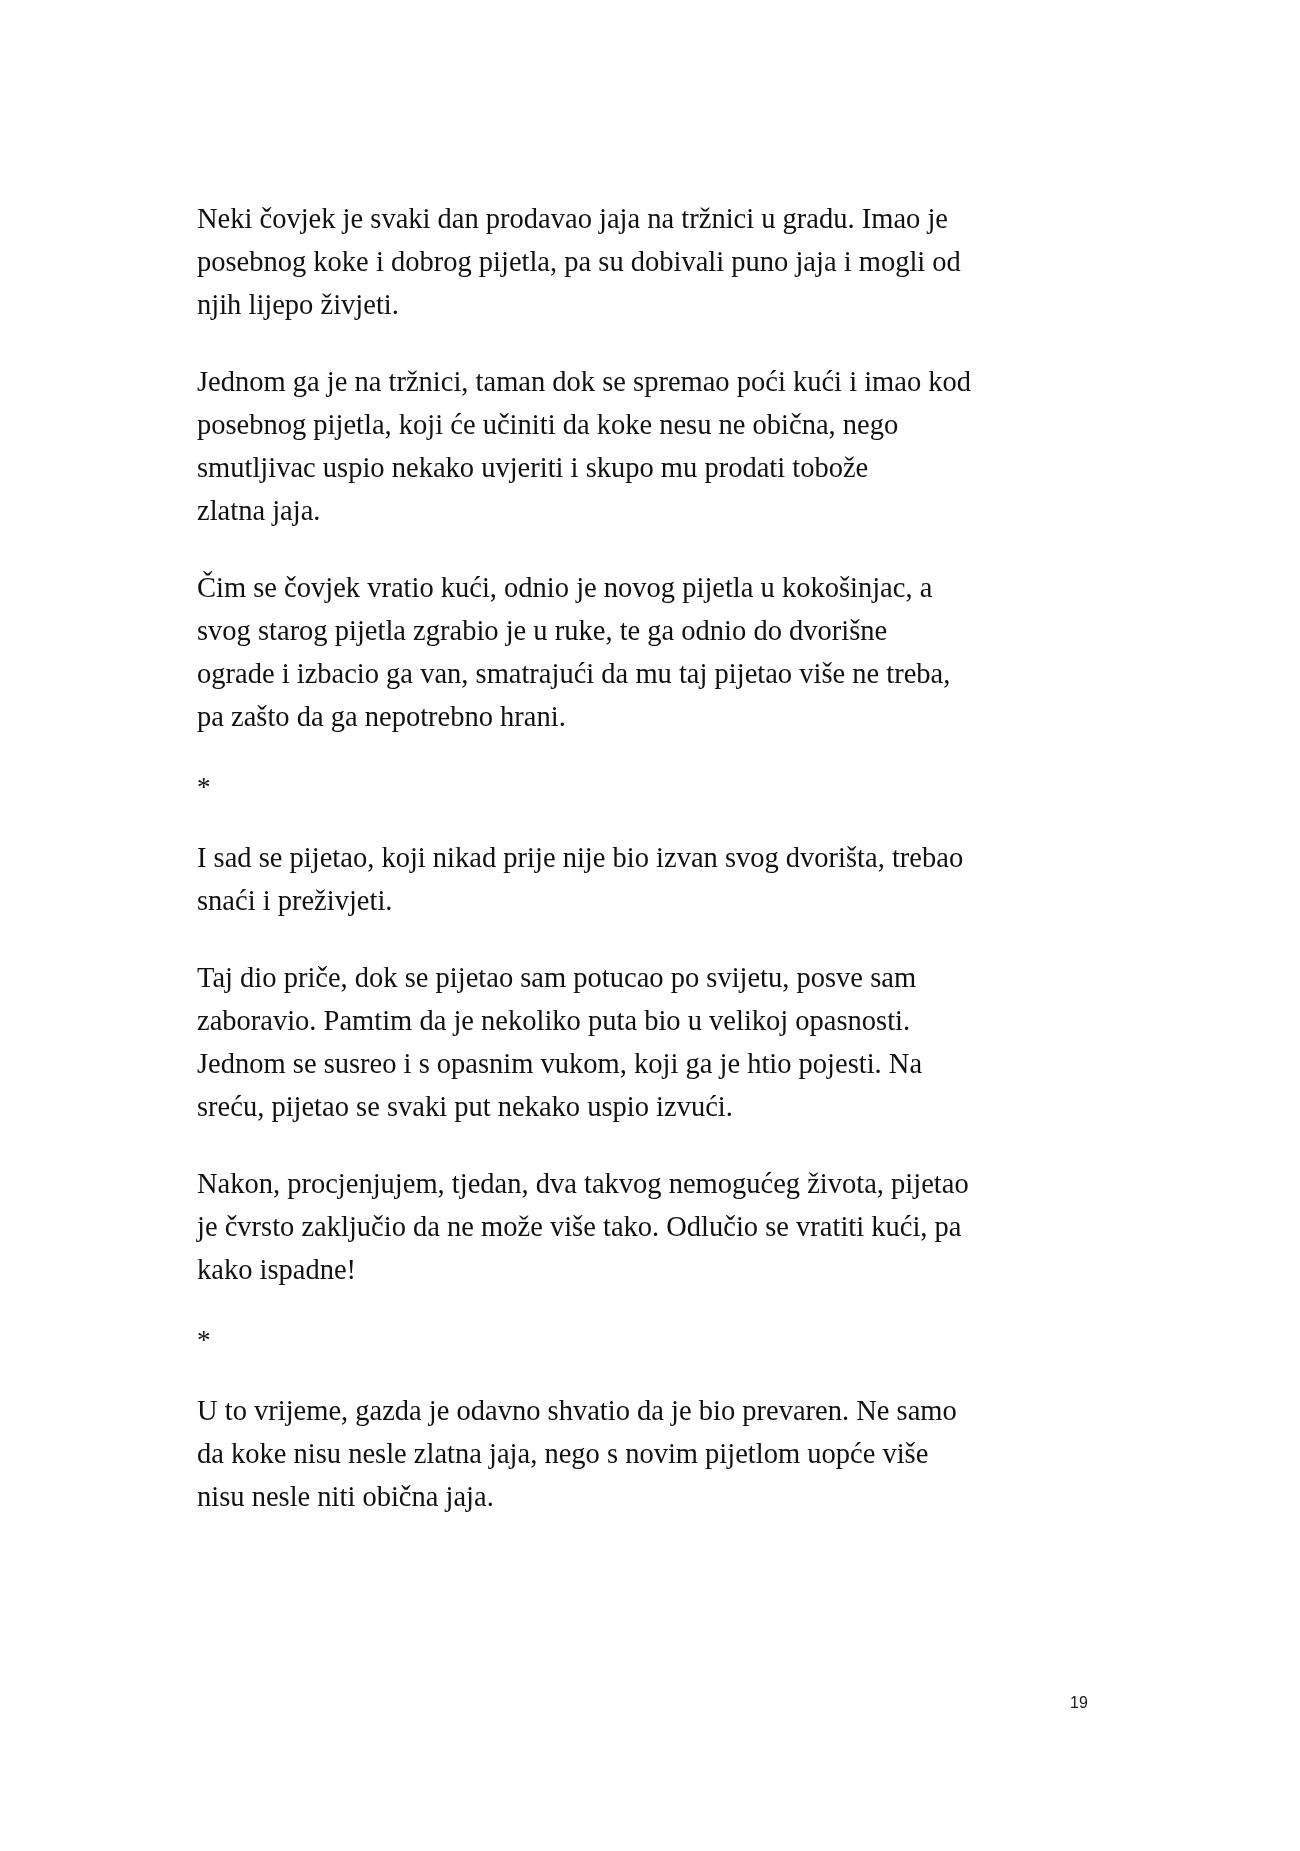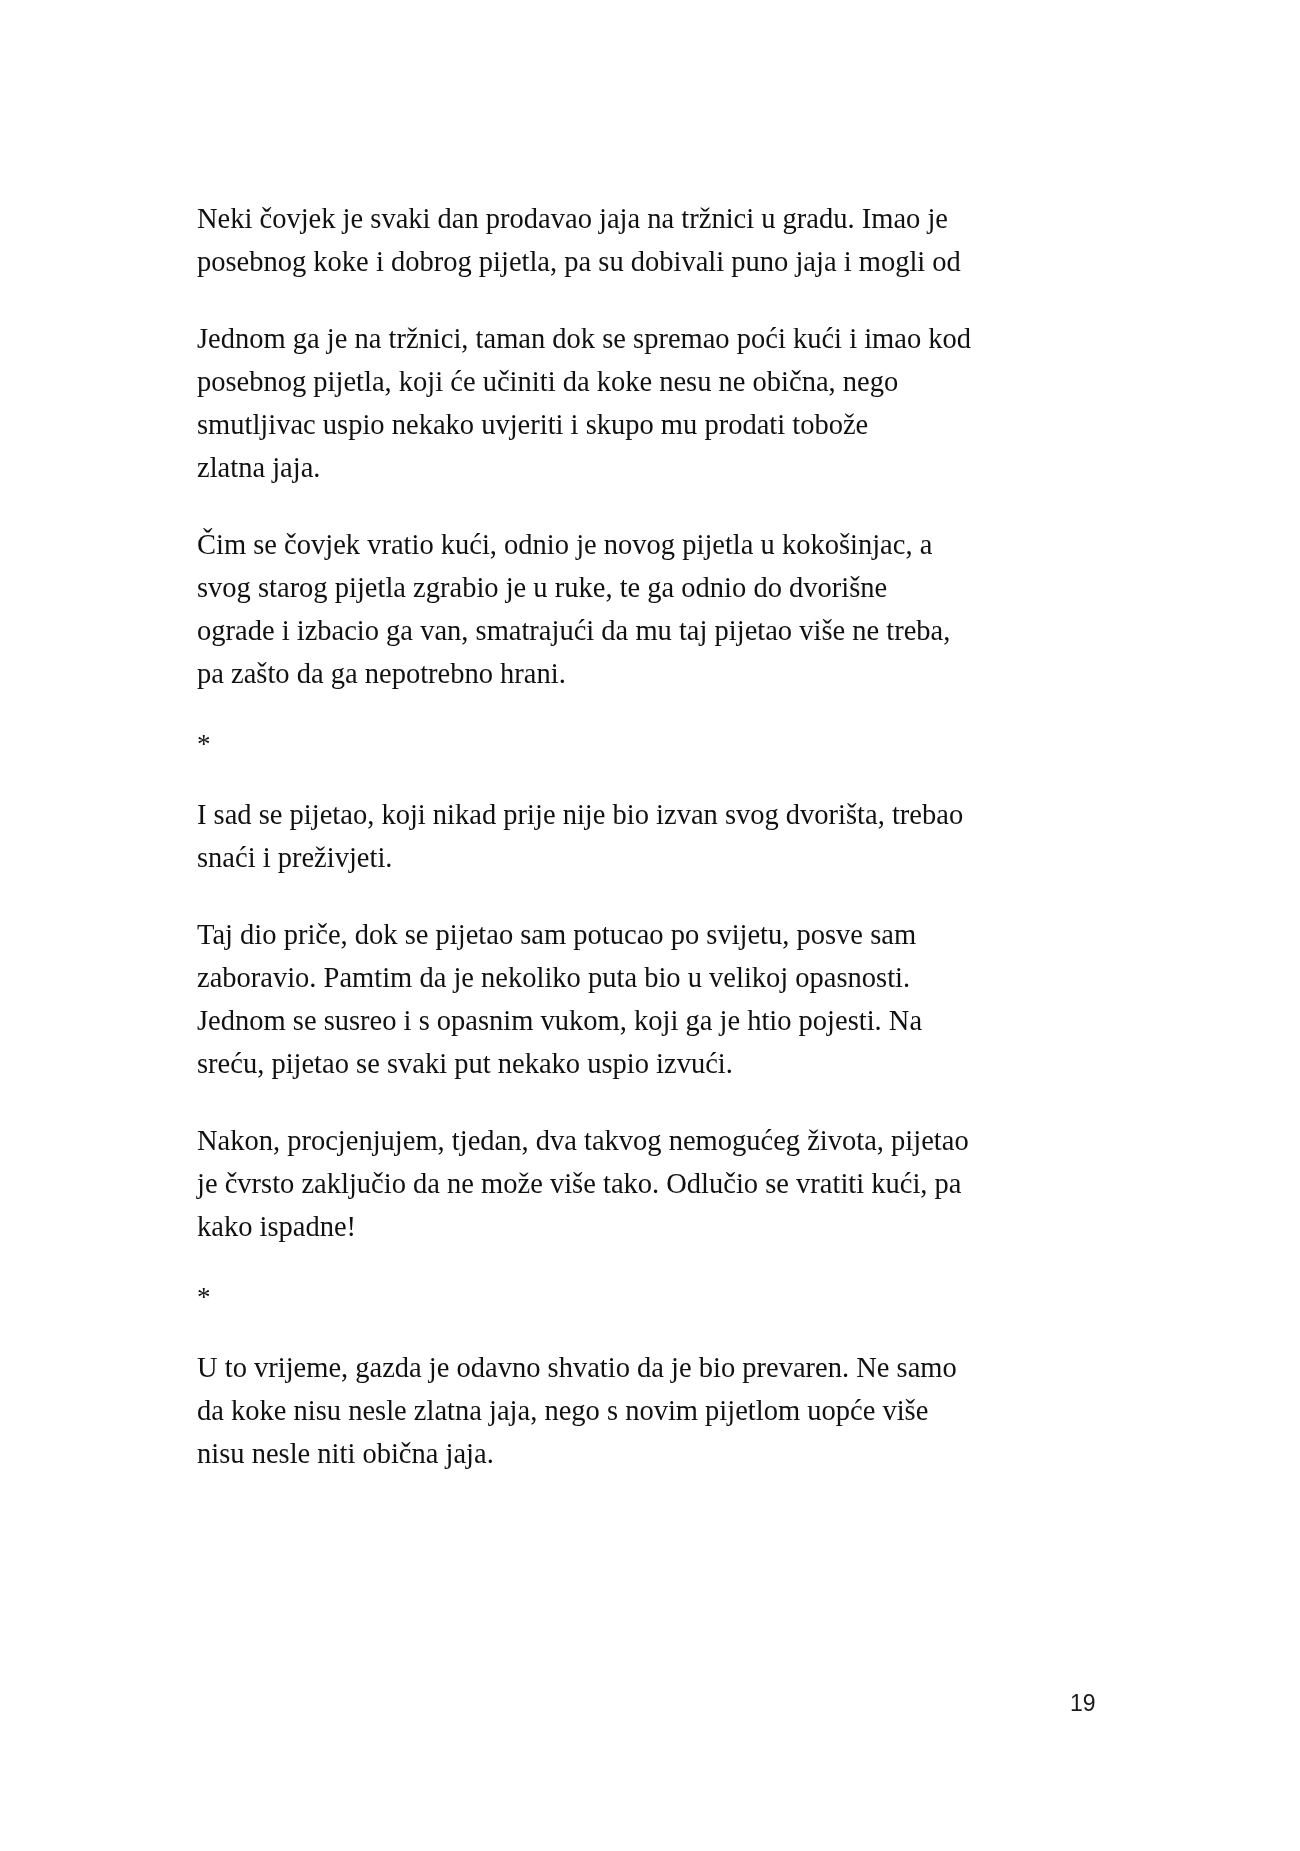--- a/index.html
+++ b/index.html
@@ -47,34 +47,35 @@
       margin: 0 0 27px 0;
       height: 43px;
       line-height: 43px;
       font-size: 27px;
     }
     .page-number {
       position: absolute;
       left: 1070px;
       top: 1688px;
       font-family: "Liberation Sans", sans-serif;
-      font-size: 23px;
+      font-size: 16px;
       color: #1a1a1a;
       line-height: 30px;
     }
   </style>
 </head>
 <body>
 
 <div class="page">
   <div class="text-body">
 
     <p class="para">
       <span class="line">Neki čovjek je svaki dan prodavao jaja na tržnici u gradu. Imao je</span>
       <span class="line">posebnog koke i dobrog pijetla, pa su dobivali puno jaja i mogli od</span>
+      <span class="line">njih lijepo živjeti.</span>
     </p>
 
     <p class="para">
       <span class="line">Jednom ga je na tržnici, taman dok se spremao poći kući i imao kod</span>
       <span class="line">posebnog pijetla, koji će učiniti da koke nesu ne obična, nego</span>
       <span class="line">smutljivac uspio nekako uvjeriti i skupo mu prodati tobože</span>
       <span class="line">zlatna jaja.</span>
     </p>
 
     <p class="para before-sep">

